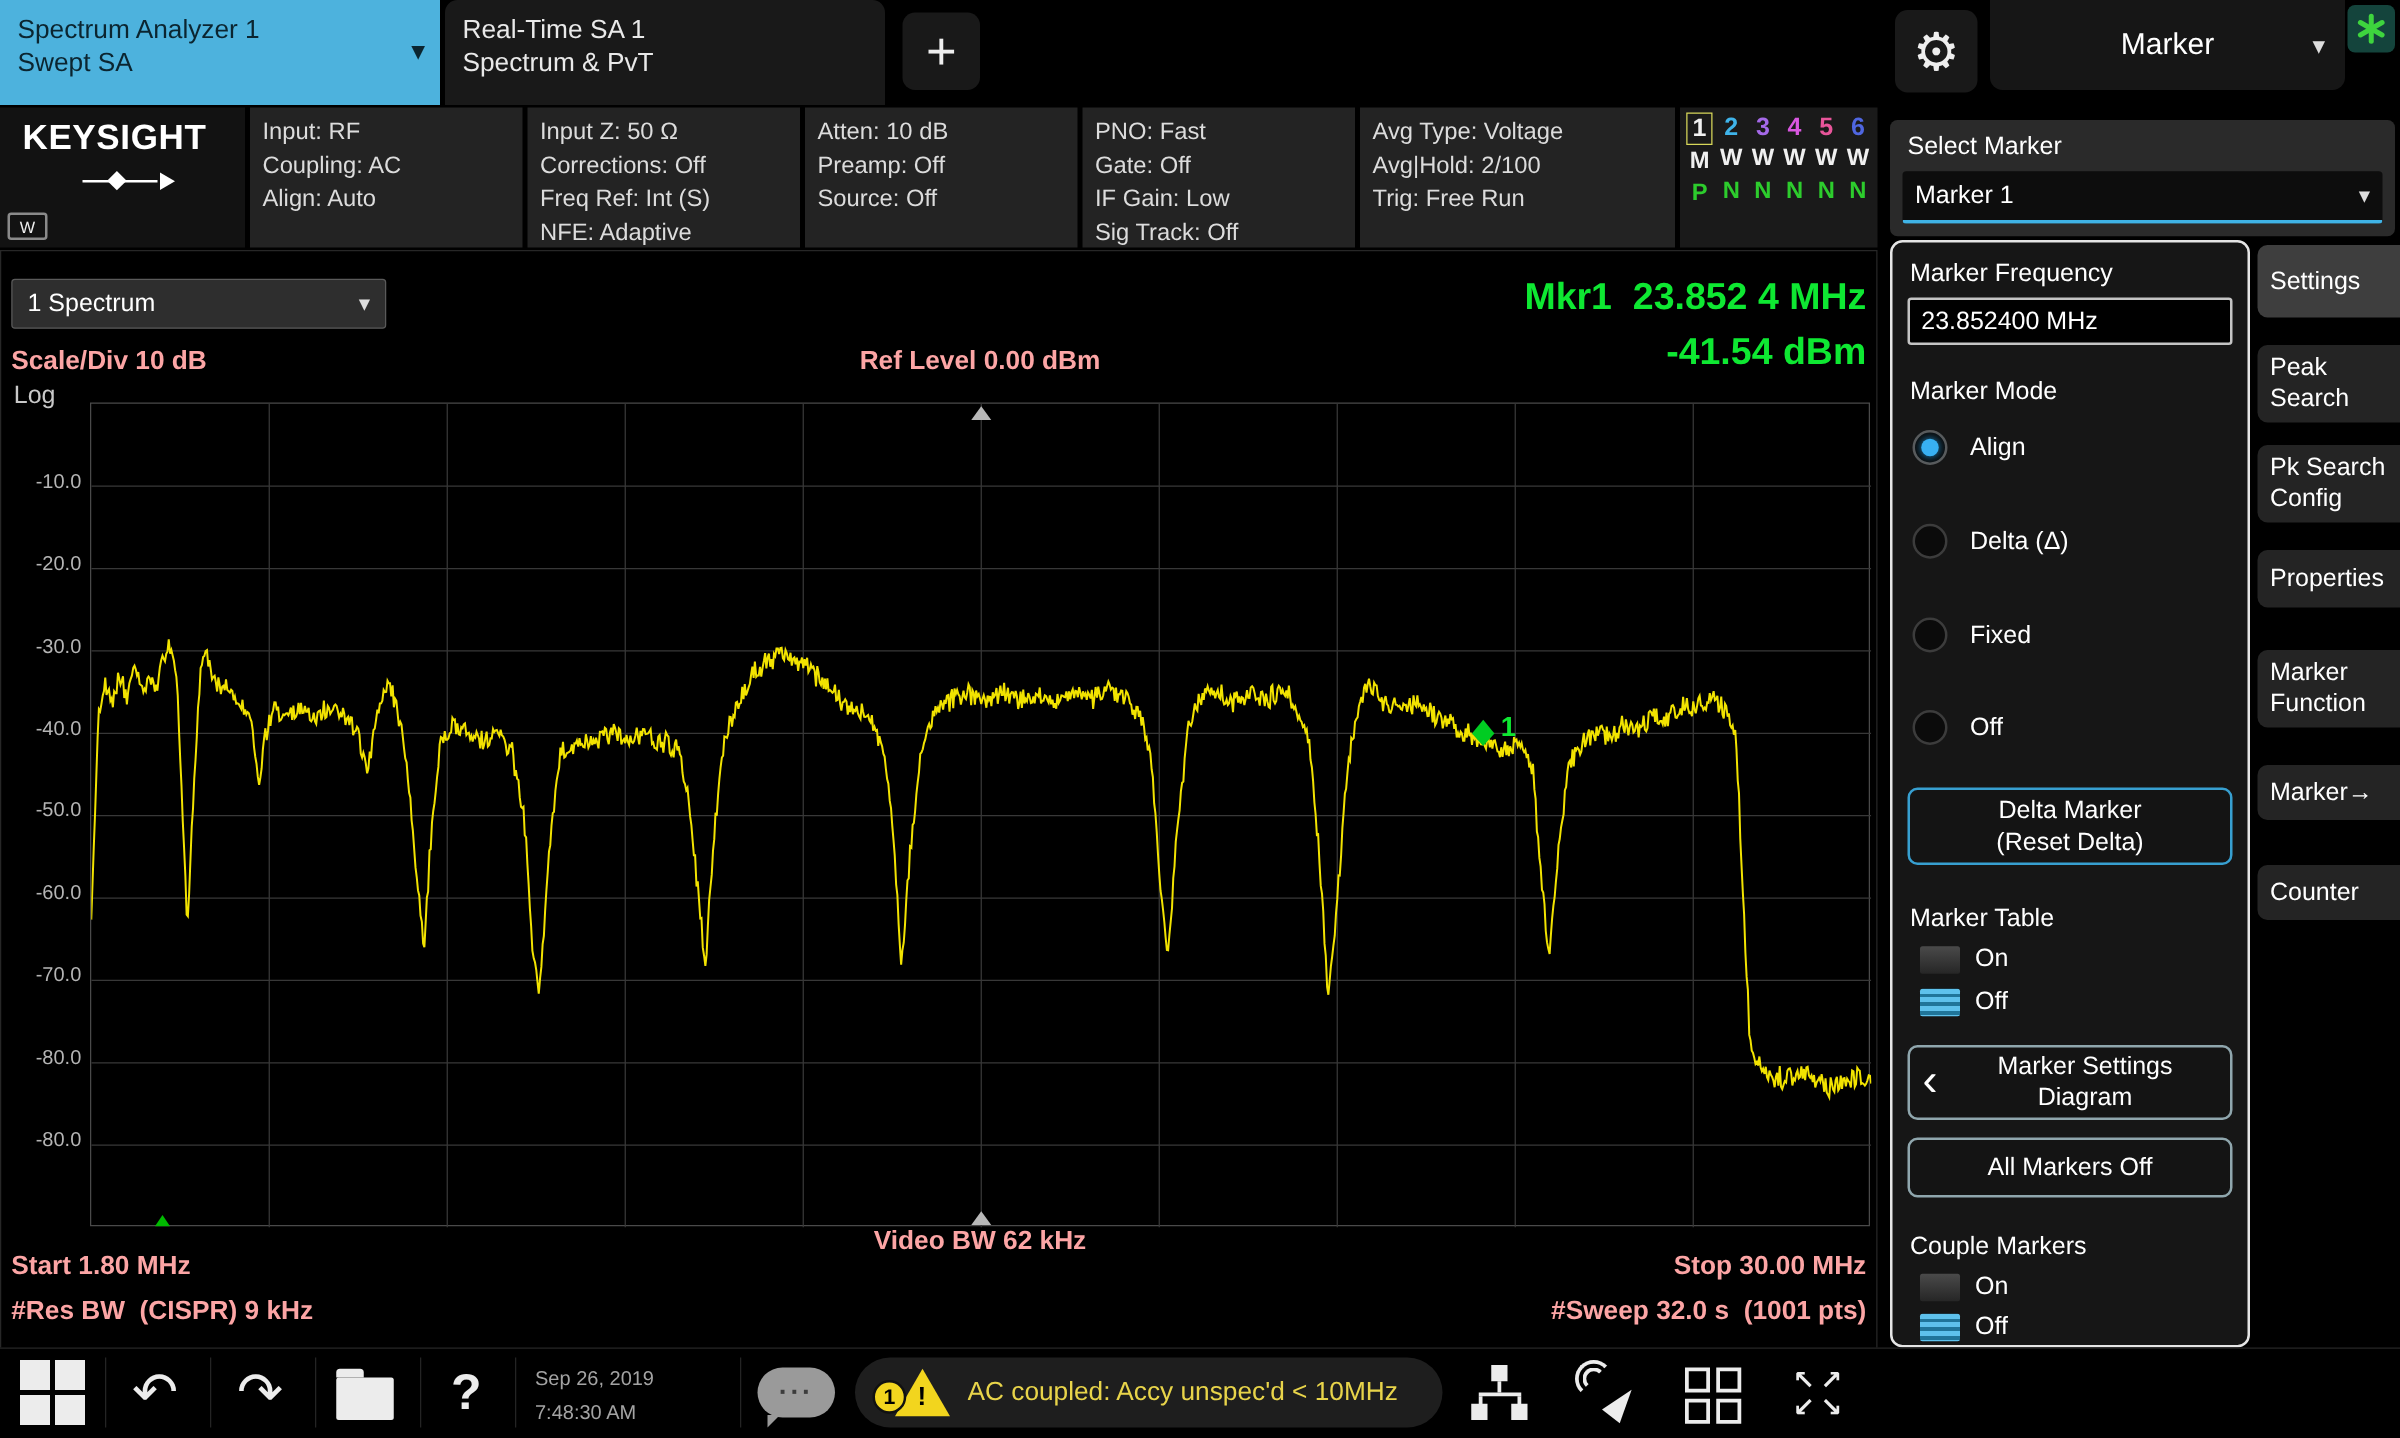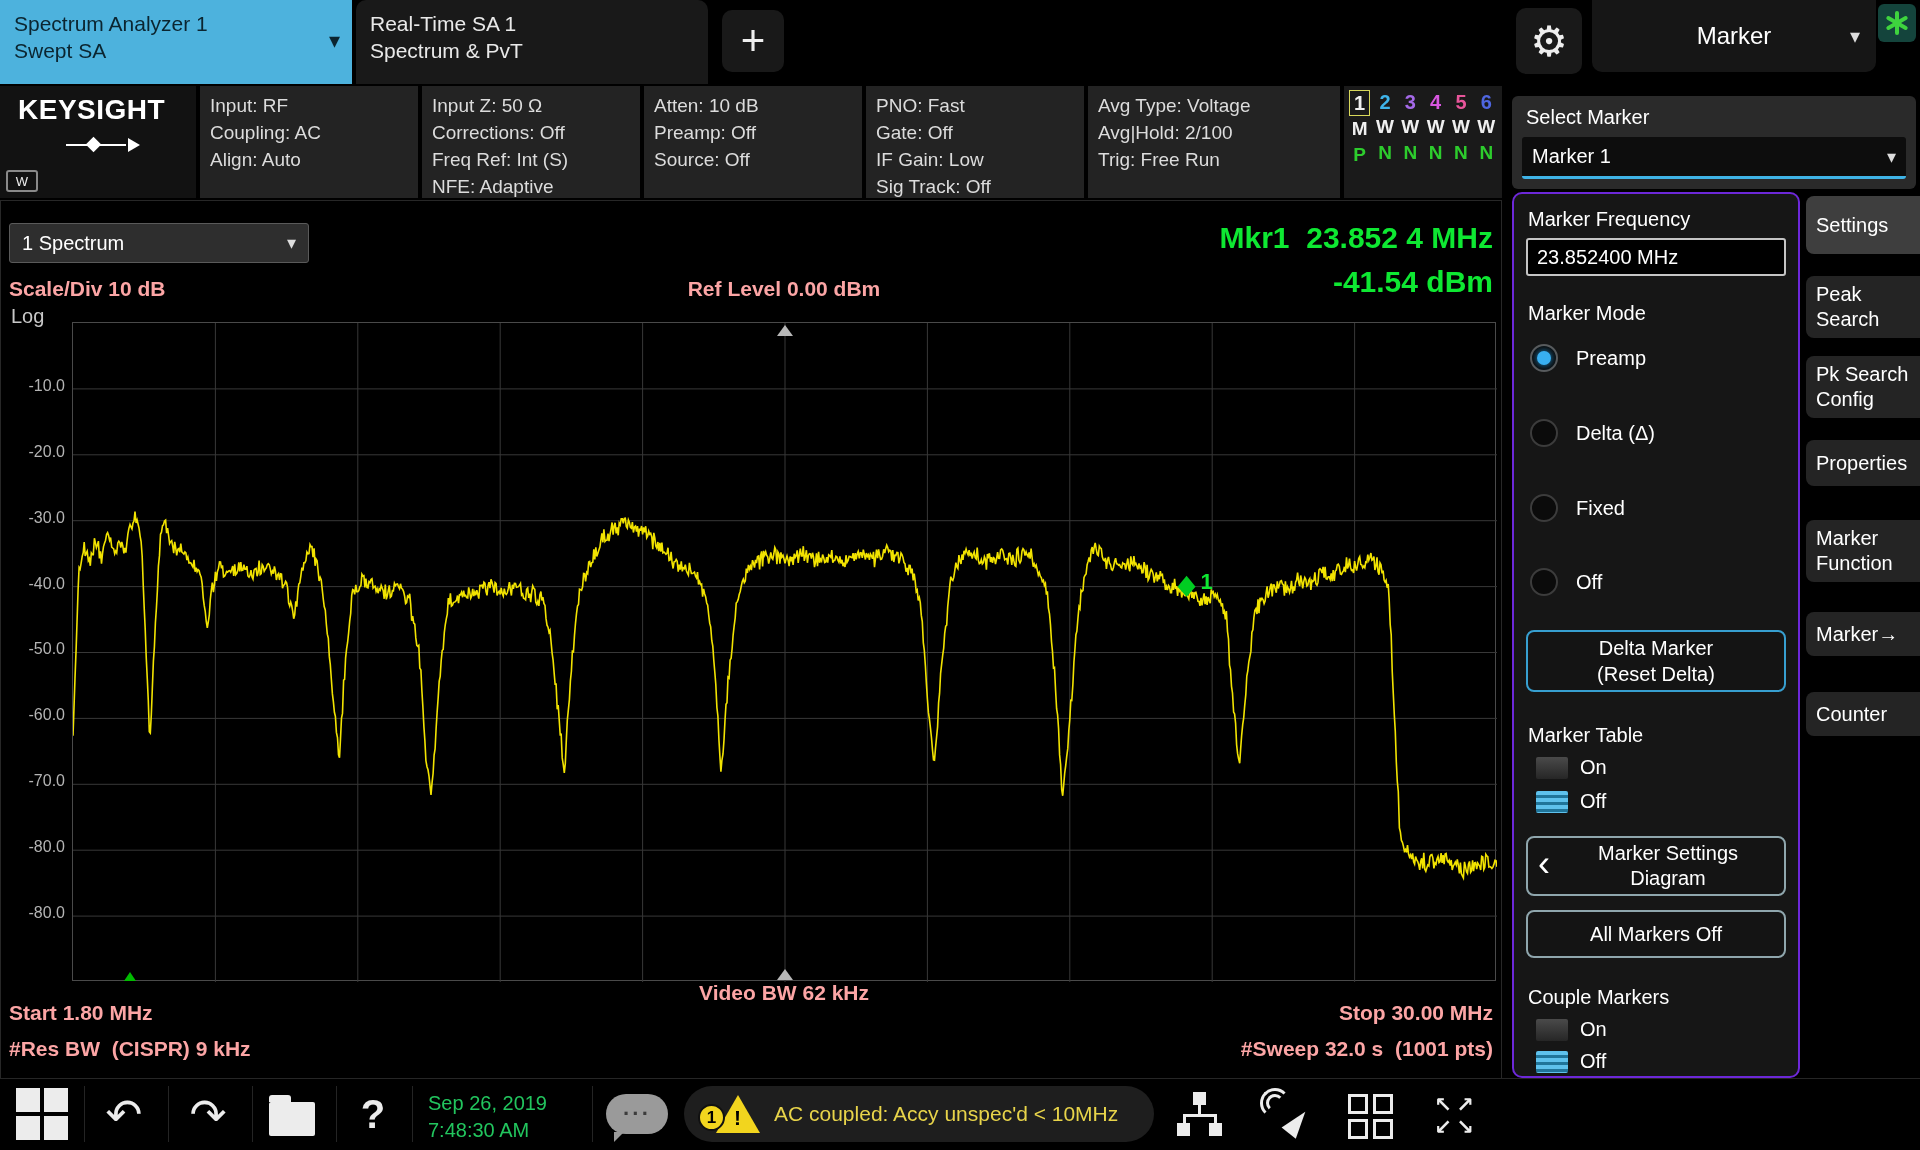--- a/index.html
+++ b/index.html
@@ -45,21 +45,21 @@
   .green-big{color:#0ee832;font-size:30px;font-weight:bold;white-space:pre;text-align:right}
   .wlabel{color:#fca5a5;font-size:21px;font-weight:bold;white-space:pre}
   .ylab{color:#b4b4b4;font-size:16px;text-align:right;width:56px}
   .plot{border:1px solid #4a4a4a}
 
   
   .sel-blk{background:#2a2a2a;border-radius:6px;padding:8px 10px 10px}
   .sel-lbl{color:#fff;font-size:20px;margin:2px 0 8px 4px}
   .sel-dd{height:42px;background:#0d0d0d;border-bottom:3px solid #3fb3e6;border-radius:3px;display:flex;align-items:center;padding:0 10px;color:#fff;font-size:20px}
   .sel-dd .dd-caret{margin-left:auto;font-size:18px;color:#ddd}
-  .menu-panel{background:#161616;border:2px solid #6d28d9;border-radius:10px}
+  .menu-panel{background:#161616;border:2px solid #e5e5e5;border-radius:10px}
   .p-lbl{color:#fff;font-size:20px;white-space:nowrap}
   .freq-input{background:#000;border:2px solid #c4c4c4;border-radius:3px;color:#fff;font-size:20px;display:flex;align-items:center;padding:0 9px}
   .radio-row{display:flex;align-items:center;gap:18px}
   .radio{position:relative;width:28px;height:28px;border-radius:50%;background:#0b0b0b;border:2px solid #3c3c3c}
   .row-sel .radio{border-color:#5a5a5a}
   .row-sel .radio::after{content:"";position:absolute;inset:5px;border-radius:50%;background:#38b0f2;box-shadow:0 0 7px #2090d0}
   .radio-lbl{color:#fff;font-size:20px}
   .p-btn-blue{border:2px solid #379fd0;border-radius:8px;color:#fff;font-size:20px;text-align:center;display:flex;flex-direction:column;justify-content:center;line-height:26px;background:#141414}
   .p-btn-gray{border:2px solid #8fa6ad;border-radius:8px;color:#fff;font-size:20px;text-align:center;display:flex;align-items:center;justify-content:center;background:#141414}
   .msd-inner{display:flex;align-items:center;width:100%}
@@ -73,21 +73,21 @@
   .rtab.active{background:#3e3e3e}
 
   
   .toolbar{border-top:1px solid #262626;background:#000}
   .tb-sep{position:absolute;top:1086px;width:1px;height:56px;background:#242424}
   .tb-glyph{color:#ececec;display:flex;align-items:center;justify-content:center}
   .win-ico{display:grid;grid-template-columns:24px 24px;grid-template-rows:24px 24px;gap:4px}
   .win-ico i{background:#ececec}
   .folder-ico{position:relative;width:46px;height:34px;background:#ececec;border-radius:2px;margin-top:9px}
   .folder-ico::before{content:"";position:absolute;top:-7px;left:0;width:22px;height:7px;background:#ececec;border-radius:3px 3px 0 0}
-  .date-blk{color:#22c55e;font-size:20px;line-height:27px;white-space:nowrap}
+  .date-blk{color:#a3a3a3;font-size:16px;line-height:27px;white-space:nowrap}
   .bubble{position:relative;width:62px;height:40px;background:#9a9a9a;border-radius:20px;display:flex;align-items:center;justify-content:center;color:#3c3c3c;font-size:22px;font-weight:bold;letter-spacing:2px}
   .bubble::after{content:"";position:absolute;left:8px;bottom:-8px;width:0;height:0;border-left:10px solid #9a9a9a;border-bottom:10px solid transparent}
   .alert{background:#1e1e1e;border-radius:28px;display:flex;align-items:center;padding-left:14px}
   .alert-ico{position:relative;width:66px;height:44px}
   .warn-tri{position:absolute;left:18px;top:3px;width:0;height:0;border-left:22px solid transparent;border-right:22px solid transparent;border-bottom:38px solid #f2d51e}
   .warn-ex{position:absolute;left:36px;top:14px;color:#000;font-weight:bold;font-size:21px}
   .alert-badge{position:absolute;left:0;top:12px;width:27px;height:27px;border-radius:50%;background:#f2d51e;color:#000;font-size:17px;font-weight:bold;display:flex;align-items:center;justify-content:center;border:2px solid #111}
   .alert-text{color:#e8d44a;font-size:21px;margin-left:10px;width:348px;white-space:nowrap;overflow:hidden}
   .nodes-ico{position:relative;width:48px;height:48px}
   .nodes-ico i{position:absolute;width:13px;height:13px;background:#ececec}
@@ -269,21 +269,21 @@
 
   <div class="abs menu-panel" style="left:1512px;top:192px;width:288px;height:886px">
     <div class="abs p-lbl" style="left:14px;top:14px">Marker Frequency</div>
     <div class="abs freq-input" style="left:12px;top:44px;width:260px;height:38px">
       <span>23.852400 MHz</span>
     </div>
 
     <div class="abs p-lbl" style="left:14px;top:108px">Marker Mode</div>
     <div class="abs radio-row row-sel" style="left:16px;top:150px">
       <span class="radio"></span>
-      <span class="radio-lbl">Preamp</span>
+      <span class="radio-lbl">Align</span>
     </div>
     <div class="abs radio-row" style="left:16px;top:225px">
       <span class="radio"></span>
       <span class="radio-lbl">Delta (Δ)</span>
     </div>
     <div class="abs radio-row" style="left:16px;top:300px">
       <span class="radio"></span>
       <span class="radio-lbl">Fixed</span>
     </div>
     <div class="abs radio-row" style="left:16px;top:374px">

